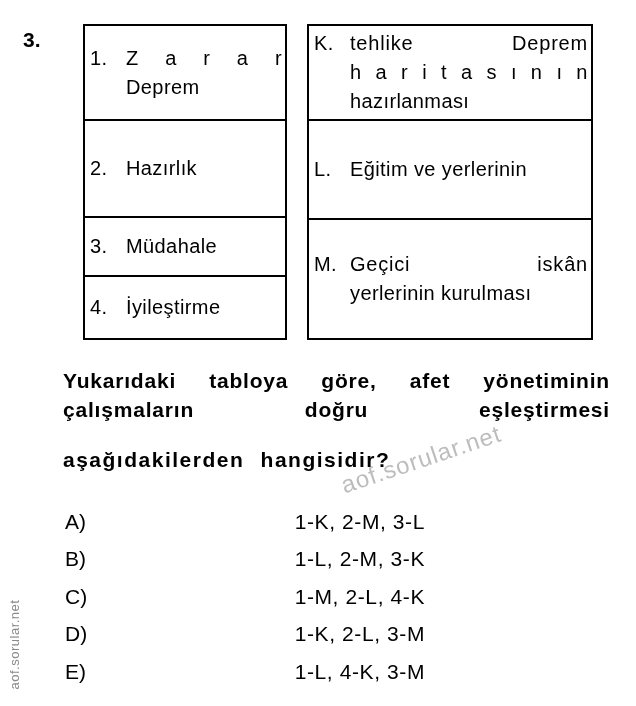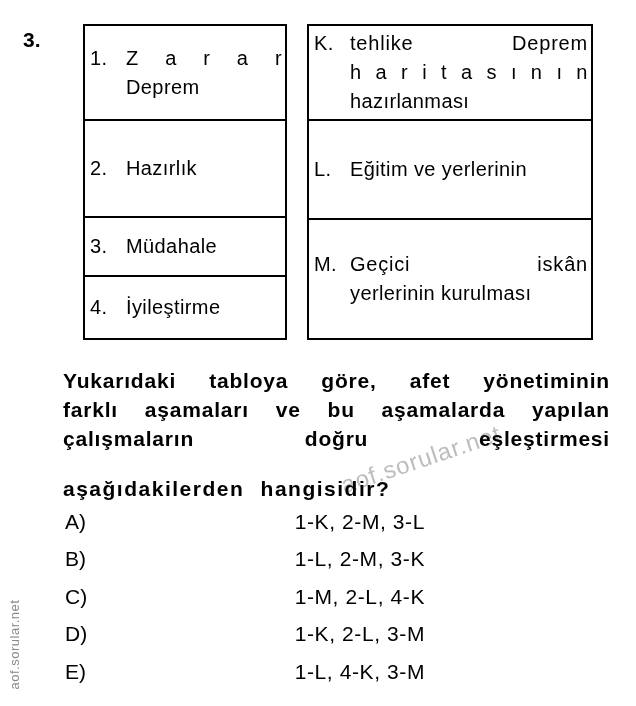--- a/index.html
+++ b/index.html
@@ -166,28 +166,20 @@
 
 <div id="question-block">
     <div class="line words">
       <span>Yukarıdaki</span>
       <span>tabloya</span>
       <span>göre,</span>
       <span>afet</span>
       <span>yönetiminin</span>
     </div>
     <div class="line words">
-      <span>farklı</span>
-      <span>aşamaları</span>
-      <span>ve</span>
-      <span>bu</span>
-      <span>aşamalarda</span>
-      <span>yapılan</span>
-    </div>
-    <div class="line words">
       <span>çalışmaların</span>
       <span>doğru</span>
       <span>eşleştirmesi</span>
     </div>
     <div class="line none">aşağıdakilerden hangisidir?</div>
   </div>
 
 <div id="options">
     <div class="option-row">
       <div class="option-letter">A)</div>

